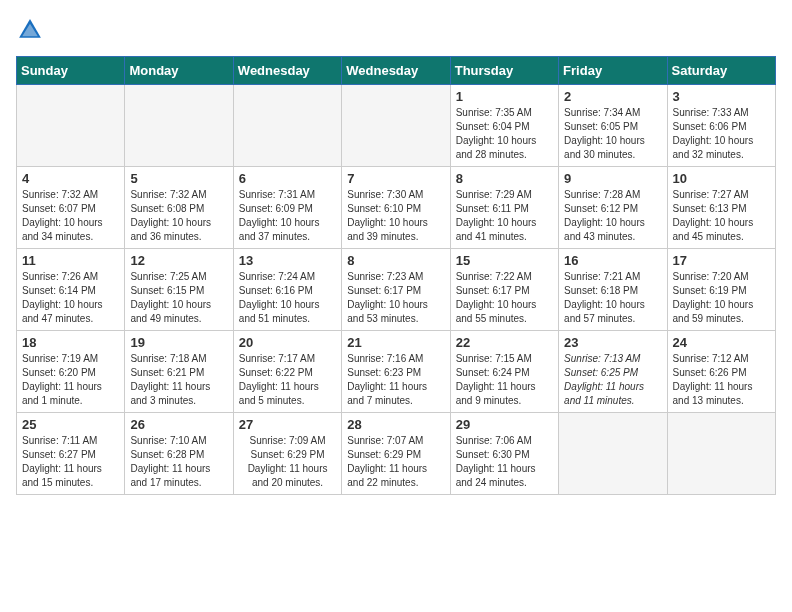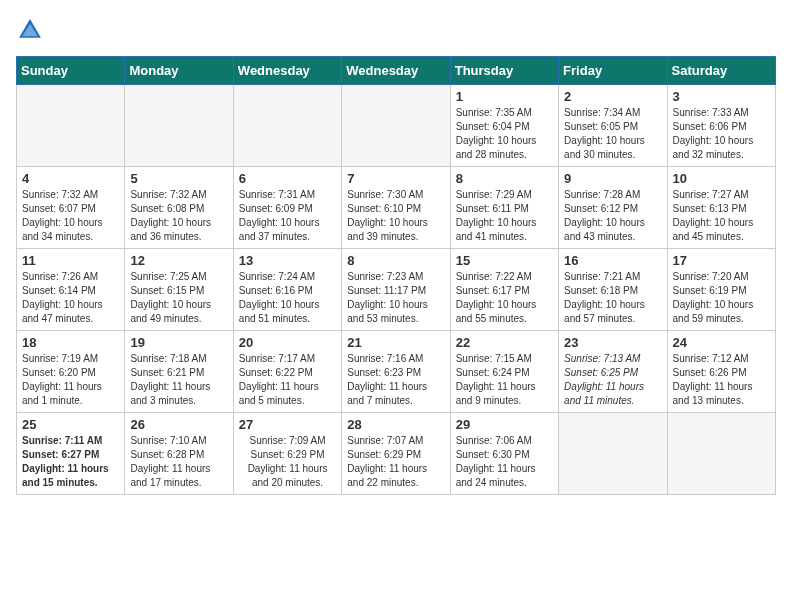--- a/index.html
+++ b/index.html
@@ -213,21 +213,21 @@
         <td>
           <div class="day-num">13</div>
           <div class="day-info" style="white-space: pre-line;">Sunrise: 7:24 AM
 Sunset: 6:16 PM
 Daylight: 10 hours
 and 51 minutes.</div>
         </td>
         <td>
           <div class="day-num">8</div>
           <div class="day-info" style="white-space: pre-line;">Sunrise: 7:23 AM
-Sunset: 11:17 PM
+Sunset: 6:17 PM
 Daylight: 10 hours
 and 53 minutes.</div>
         </td>
         <td>
           <div class="day-num">15</div>
           <div class="day-info" style="white-space: pre-line;">Sunrise: 7:22 AM
 Sunset: 6:17 PM
 Daylight: 10 hours
 and 55 minutes.</div>
         </td>
@@ -293,21 +293,21 @@
           <div class="day-num">24</div>
           <div class="day-info" style="white-space: pre-line;">Sunrise: 7:12 AM
 Sunset: 6:26 PM
 Daylight: 11 hours
 and 13 minutes.</div>
         </td>
       </tr>
       <tr>
         <td>
           <div class="day-num">25</div>
-          <div class="day-info" style="white-space: pre-line; font-weight: bold;">Sunrise: 7:11 AM
+          <div class="day-info" style="white-space: pre-line;">Sunrise: 7:11 AM
 Sunset: 6:27 PM
 Daylight: 11 hours
 and 15 minutes.</div>
         </td>
         <td>
           <div class="day-num">26</div>
           <div class="day-info" style="white-space: pre-line;">Sunrise: 7:10 AM
 Sunset: 6:28 PM
 Daylight: 11 hours
 and 17 minutes.</div>

